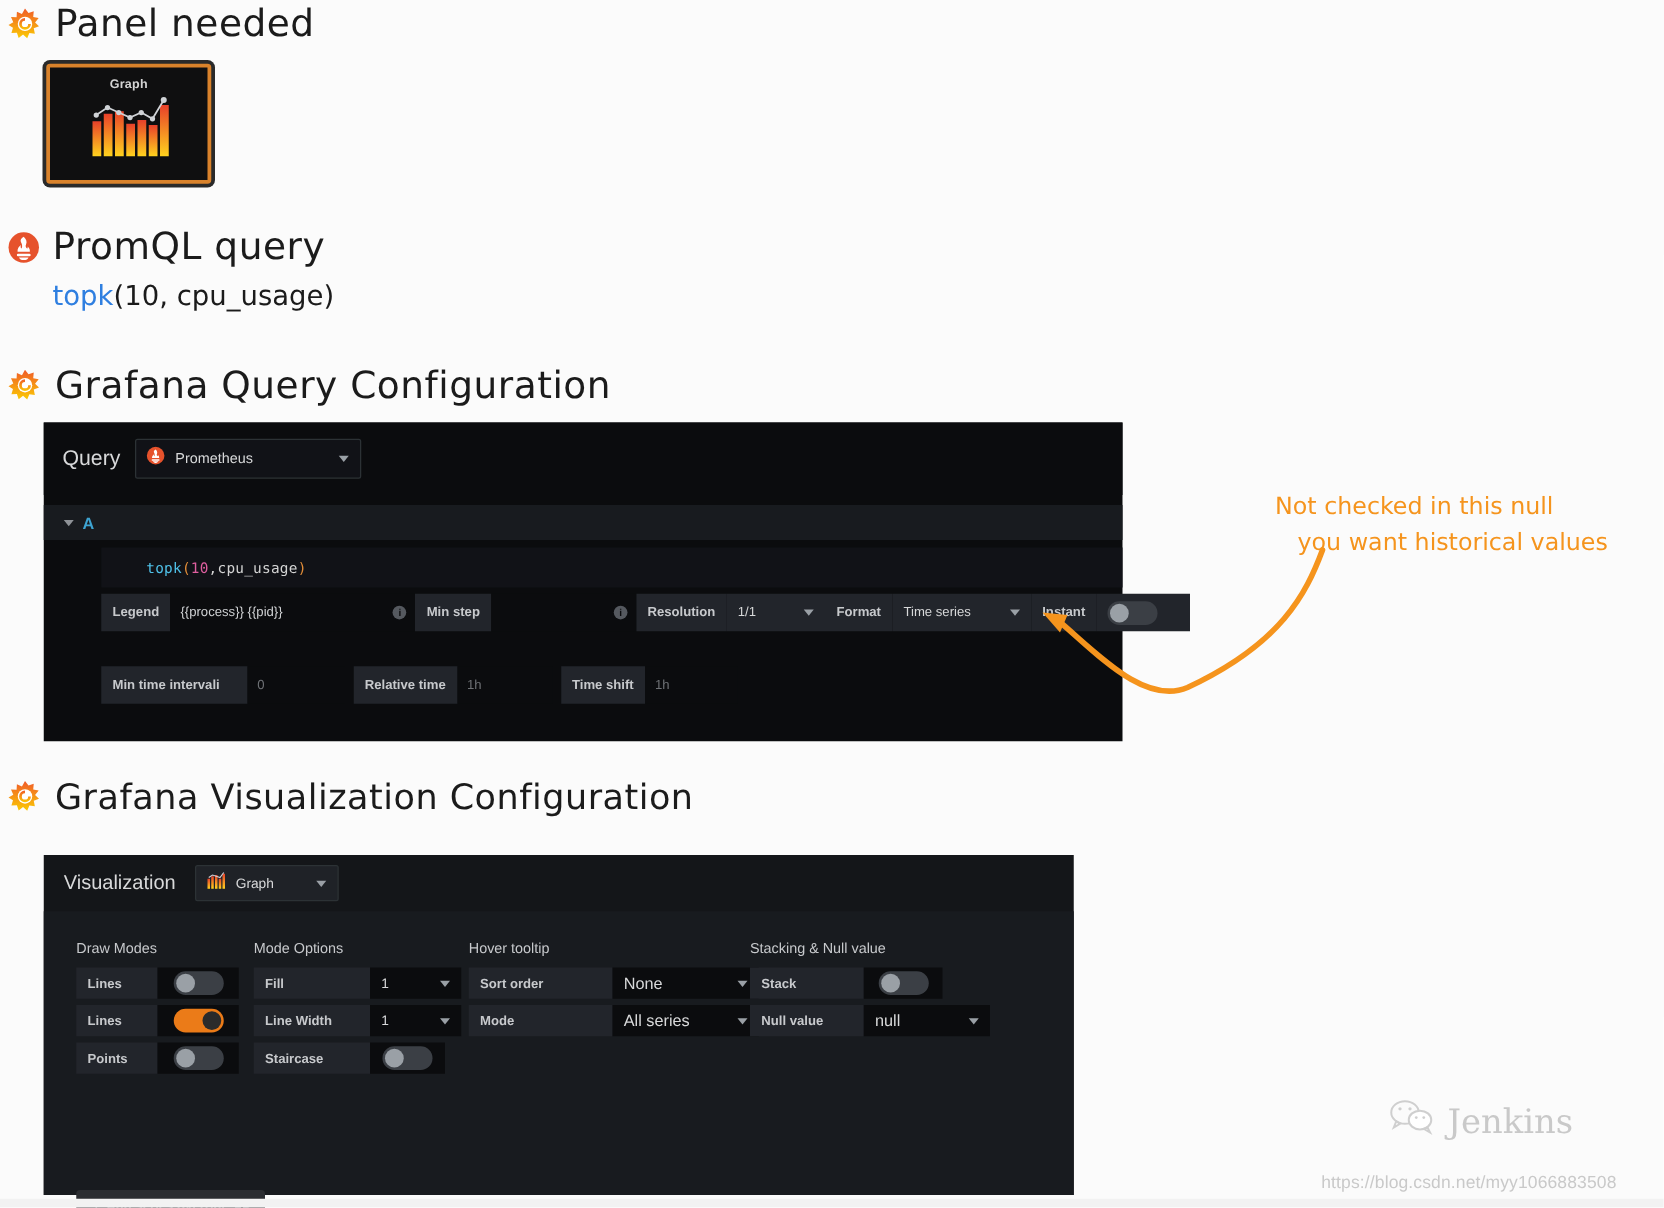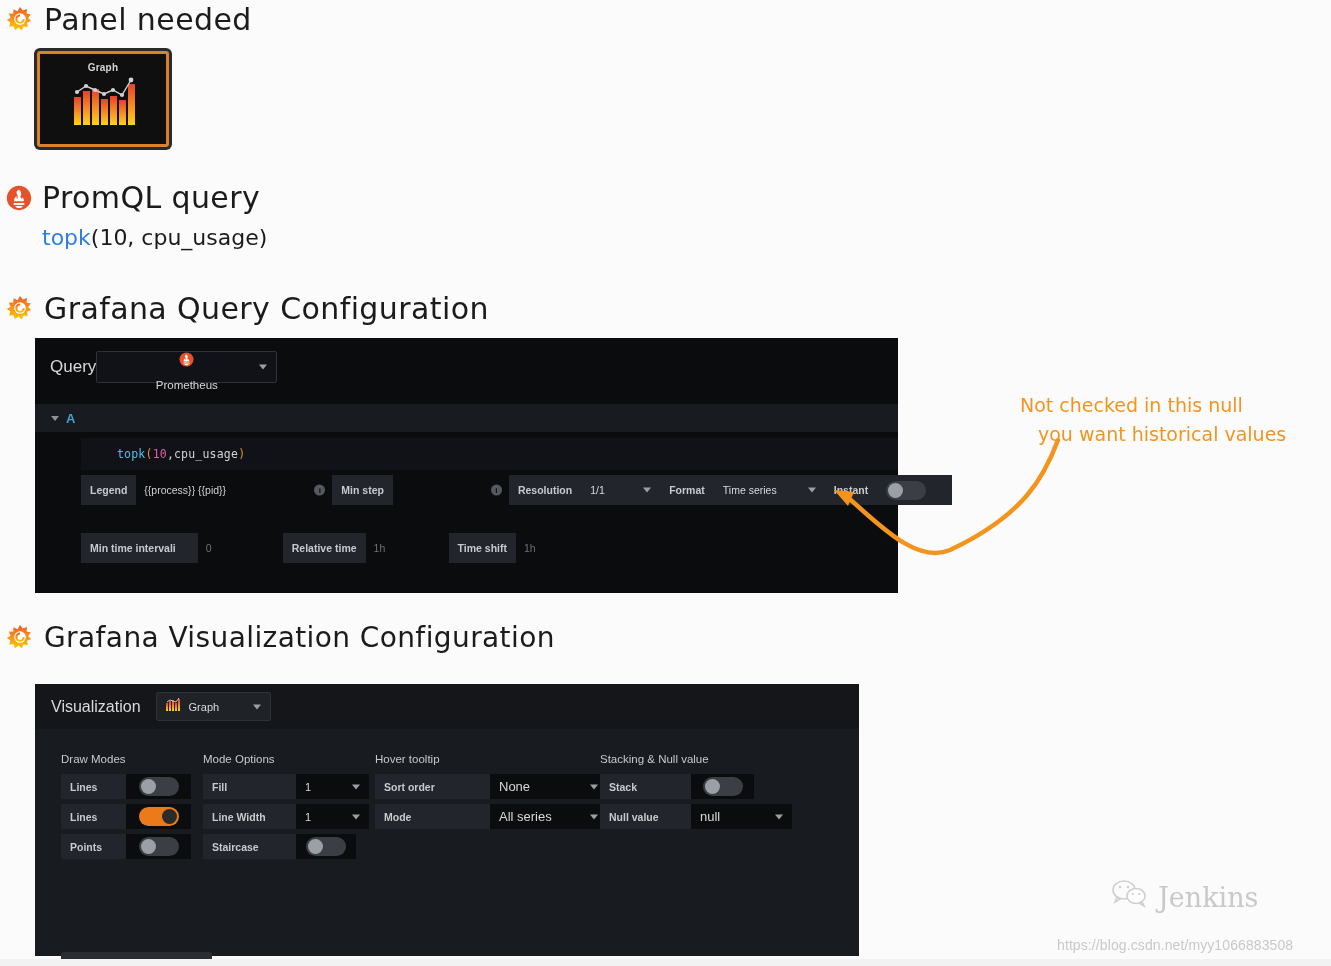--- a/index.html
+++ b/index.html
@@ -37,25 +37,25 @@
   .thumb .tlabel{
     color:#d4d4d4;font-size:10px;margin-top:8px;letter-spacing:.2px;
     font-family:"Liberation Sans", sans-serif;font-weight:700;
   }
   .thumb .tart{position:relative;width:100%;height:54px;margin-top:2px;}
 
   
   .dark-panel{position:absolute;background:#141619;}
   .q-panel{left:35px;top:338px;width:863px;height:255px;background:#0b0c0e;}
   .q-head{height:58px;background:#0b0c0e;display:flex;align-items:center;padding-left:15px;}
-  .q-label{color:#d8d9da;font-size:17px;margin-right:0;}
+  .q-label{color:#d8d9da;font-size:17px;margin-right:12px;}
 
   .ds-select{
     width:163px;height:30px;background:#111217;border:1px solid #2c3235;border-radius:2px;
-    display:flex;align-items:center;padding:0 8px;gap:8px;position:relative;flex-direction:column;
+    display:flex;align-items:center;padding:0 8px;gap:8px;position:relative;
   }
   .ds-select .dstext{color:#d8d9da;font-size:11.5px;}
   .caret{
     position:absolute;right:9px;top:50%;transform:translateY(-50%);
     width:0;height:0;border-left:4px solid transparent;border-right:4px solid transparent;
     border-top:5px solid #9aa0a6;
   }
 
   .q-rowA{
     position:absolute;left:0;top:66px;width:100%;height:28px;background:#181b1f;

